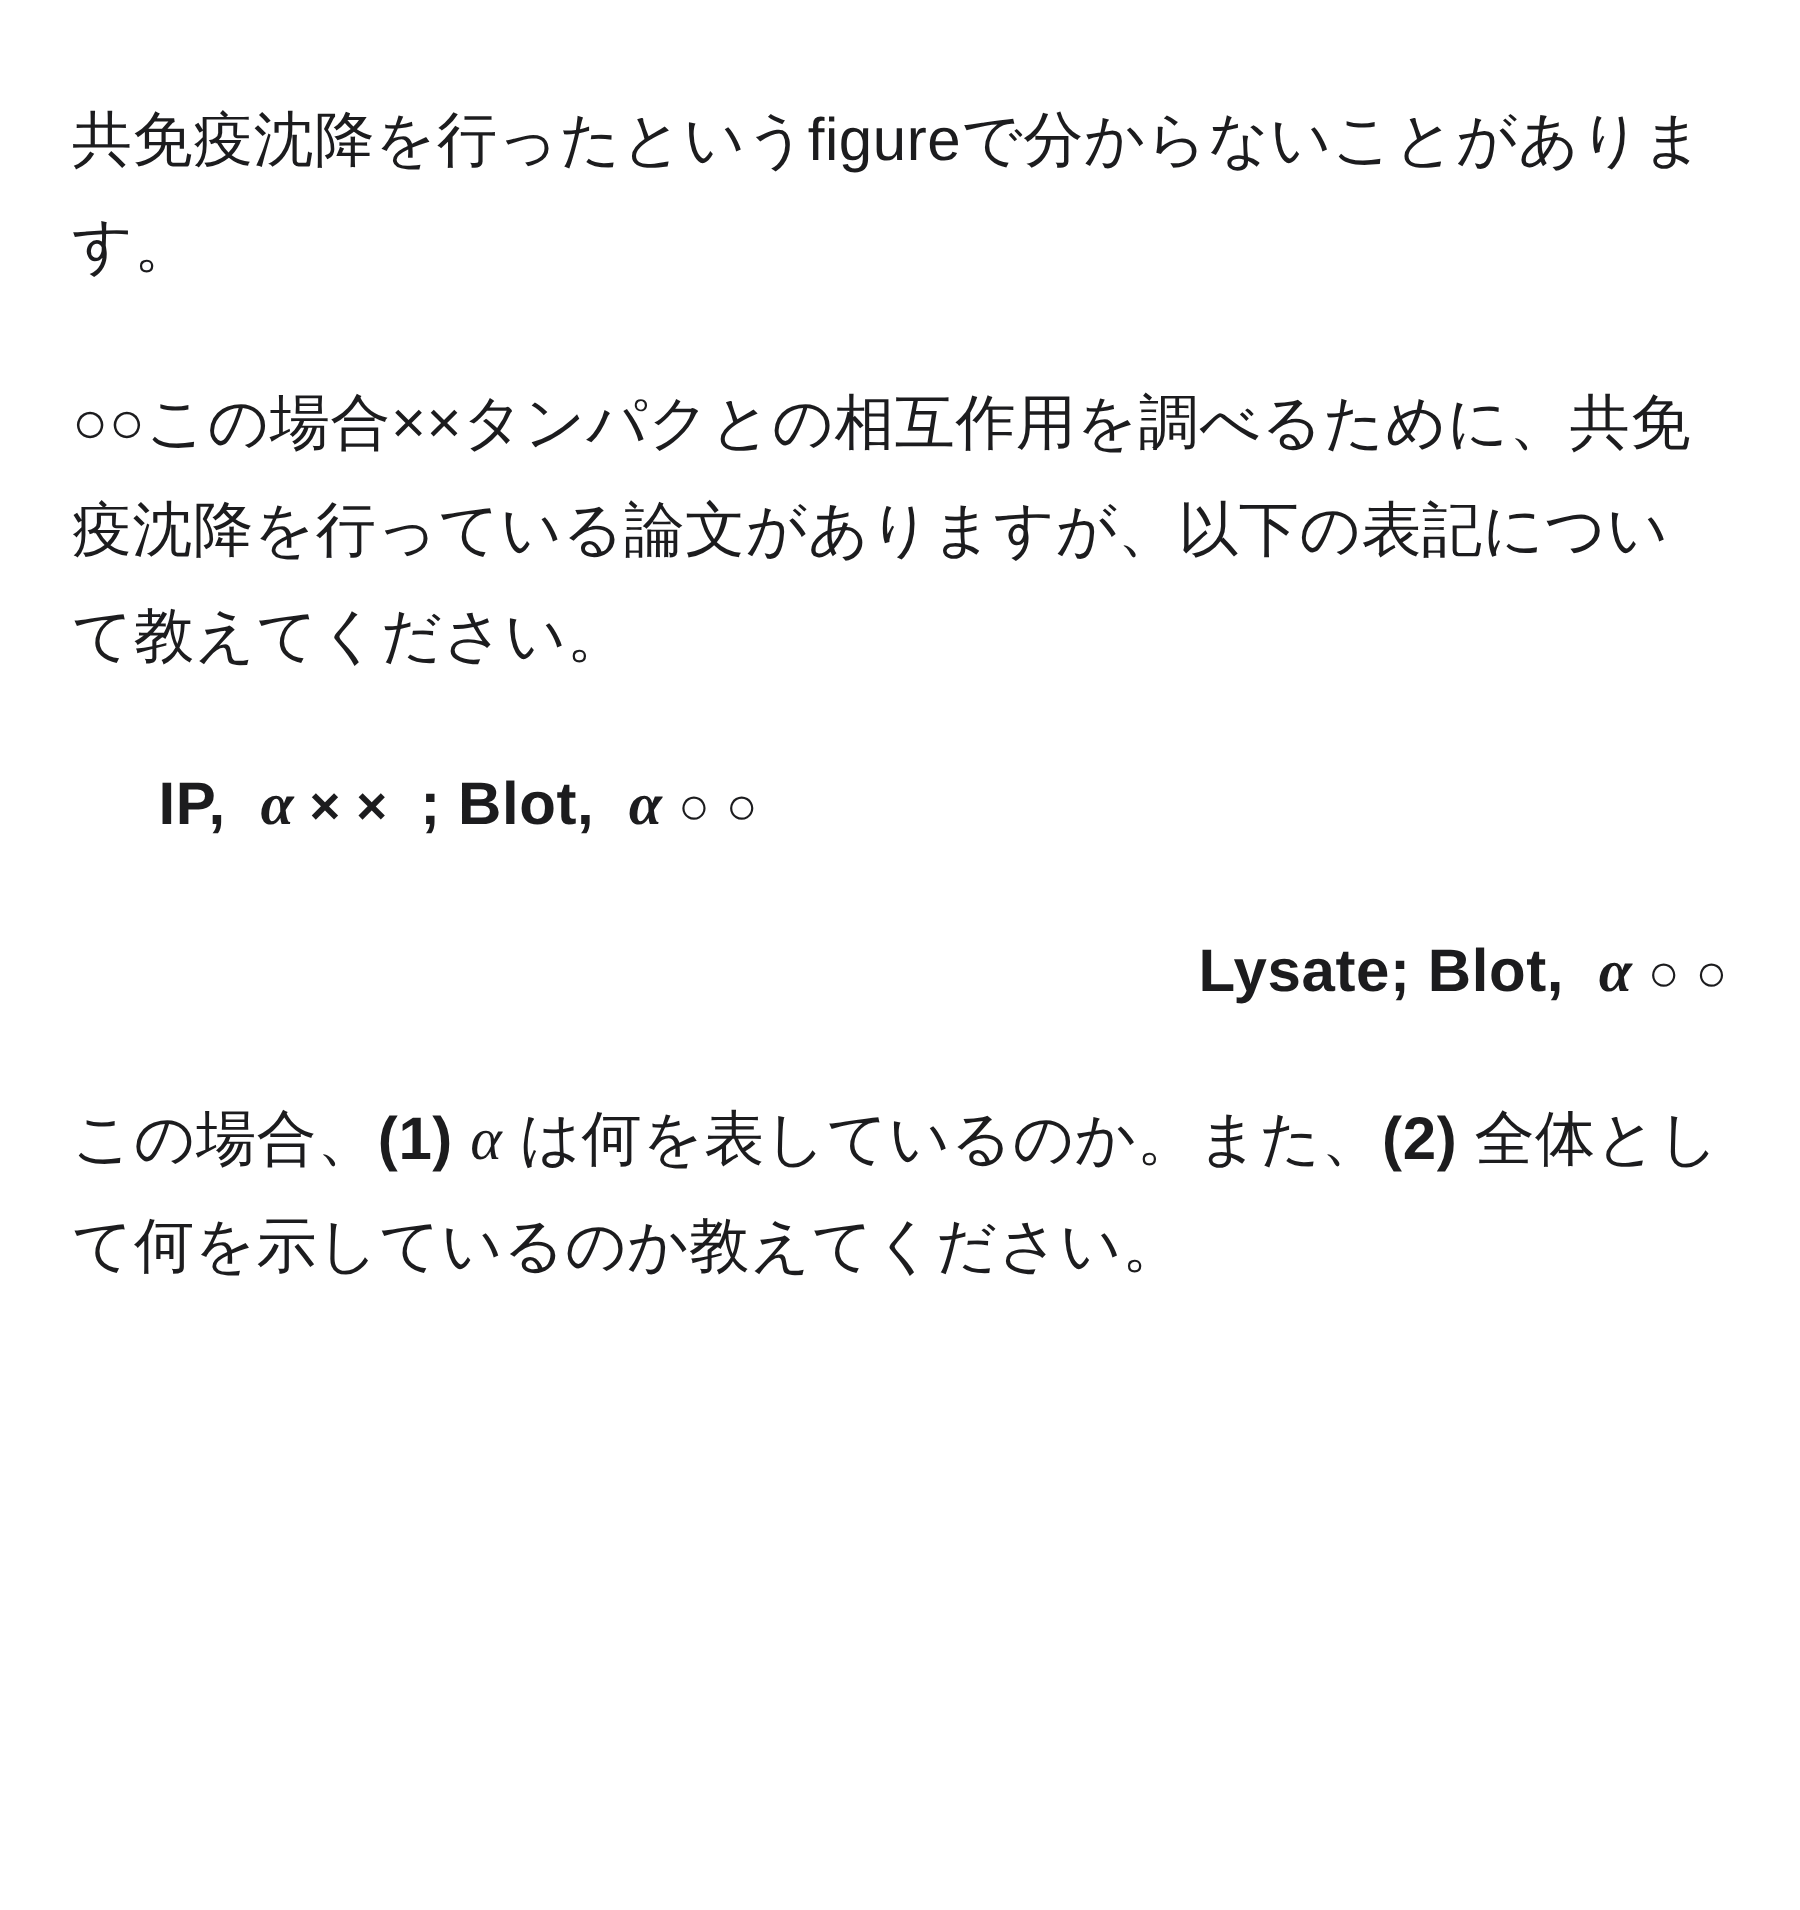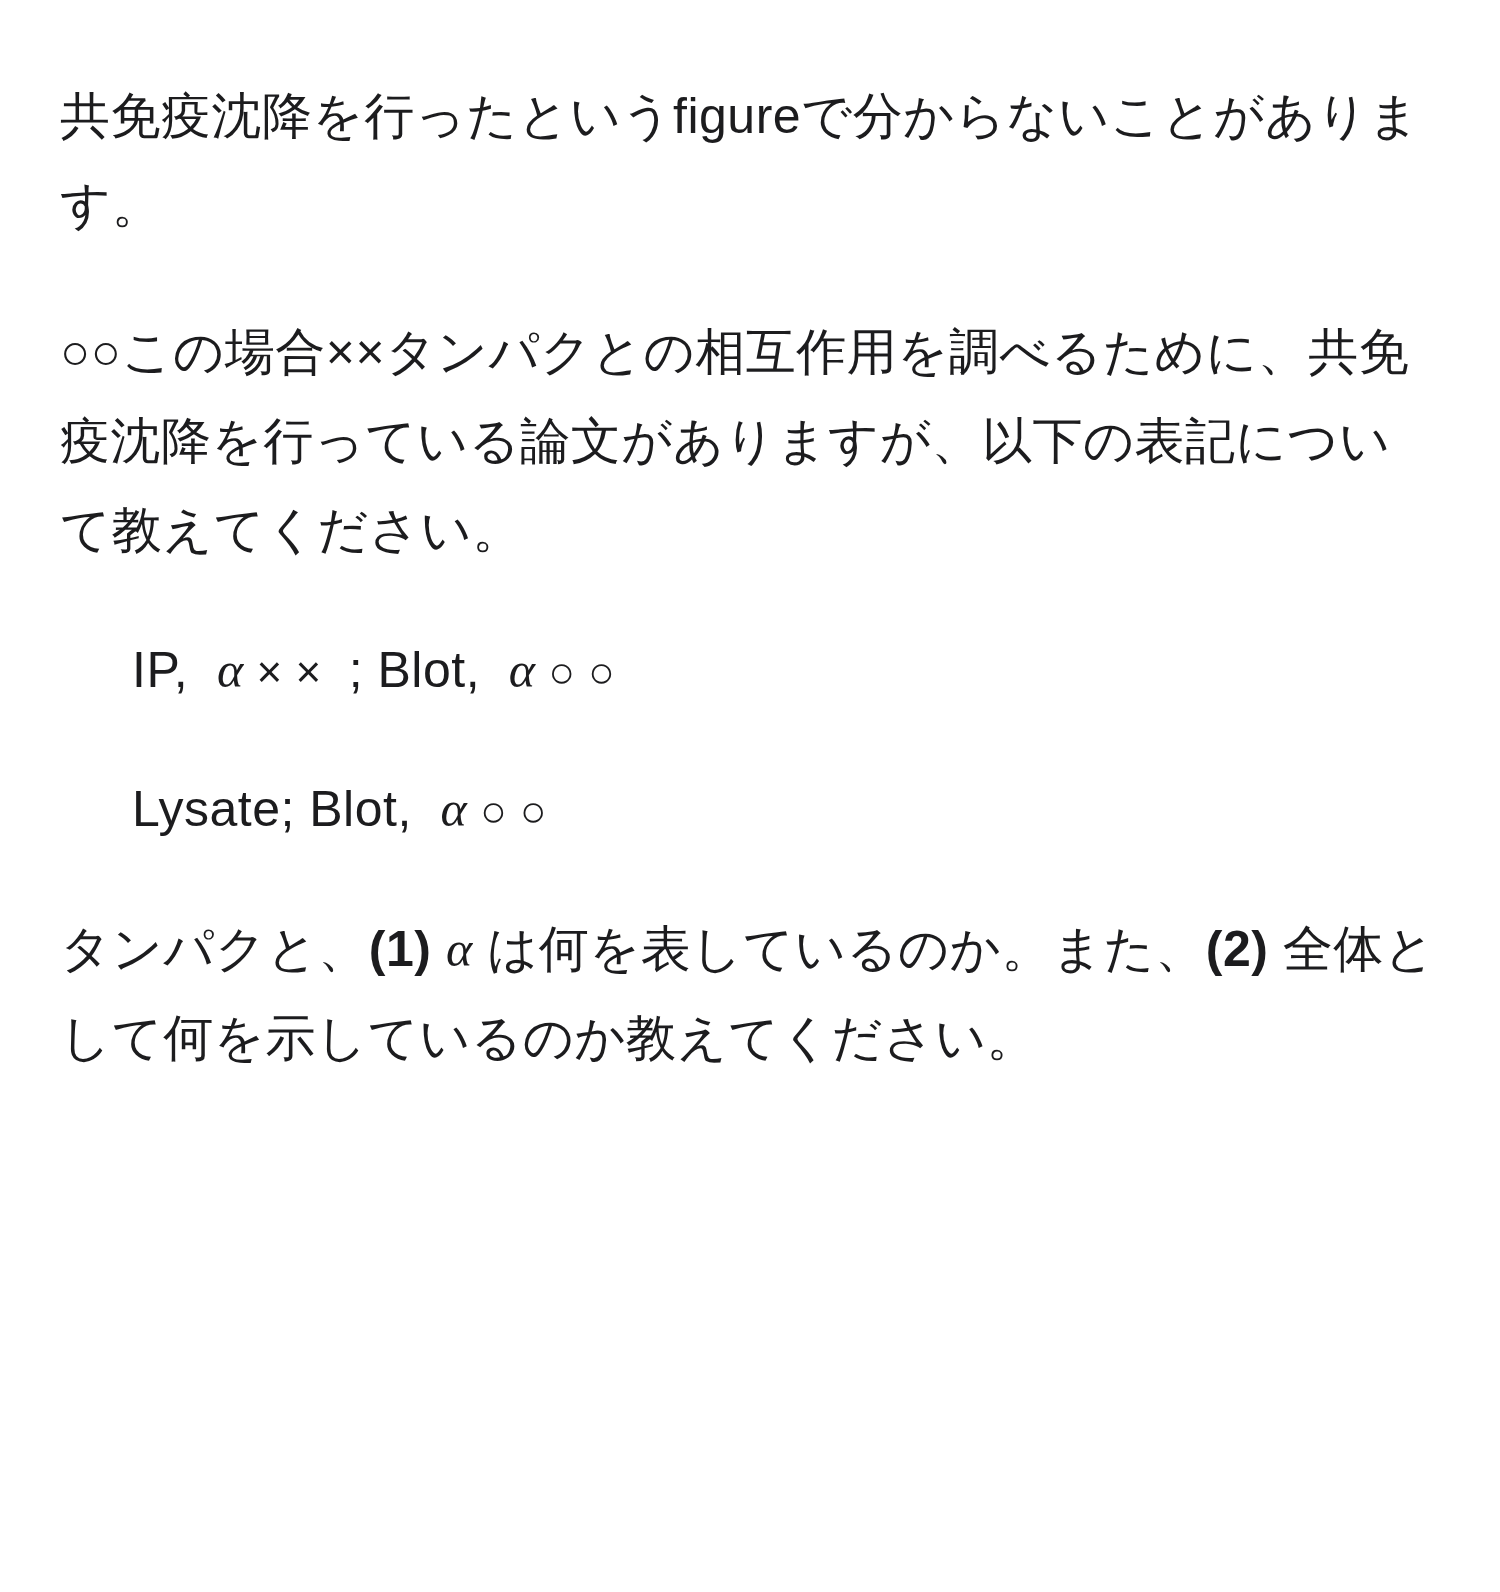--- a/index.html
+++ b/index.html
@@ -23,23 +23,25 @@
     }
     .indented-block {
       padding-left: 72px;
       margin-bottom: 58px;
     }
     .formula-line {
       font-size: 50px;
       line-height: 1.5;
       margin-bottom: 64px;
       letter-spacing: 0.5px;
+      font-weight: bold;
     }
     .formula-line:last-child {
       margin-bottom: 0;
+      text-align: right;
     }
     .alpha {
       font-family: "Times New Roman", Times, serif;
       font-style: italic;
       font-size: 50px;
     }
     .symbol {
       font-size: 44px;
       vertical-align: baseline;
     }
@@ -60,14 +62,14 @@
 <div class="indented-block">
   <div class="formula-line">
     <span>IP,&nbsp;&nbsp;</span><span class="alpha">α</span><span class="symbol"> × × </span><span>&nbsp;; Blot,&nbsp;&nbsp;</span><span class="alpha">α</span><span class="symbol"> ○ ○</span>
   </div>
   <div class="formula-line">
     <span>Lysate; Blot,&nbsp;&nbsp;</span><span class="alpha">α</span><span class="symbol"> ○ ○</span>
   </div>
 </div>
 
 <p class="paragraph last-para">
-  <span>タンパクと、</span><span class="bold">(1)</span><span> </span><span class="alpha">α</span><span> は何を表しているのか。また、</span><span class="bold">(2)</span><span> 全体として何を示しているのか教えてください。</span>
+  <span>この場合、</span><span class="bold">(1)</span><span> </span><span class="alpha">α</span><span> は何を表しているのか。また、</span><span class="bold">(2)</span><span> 全体として何を示しているのか教えてください。</span>
 </p>
 
 </body></html>

